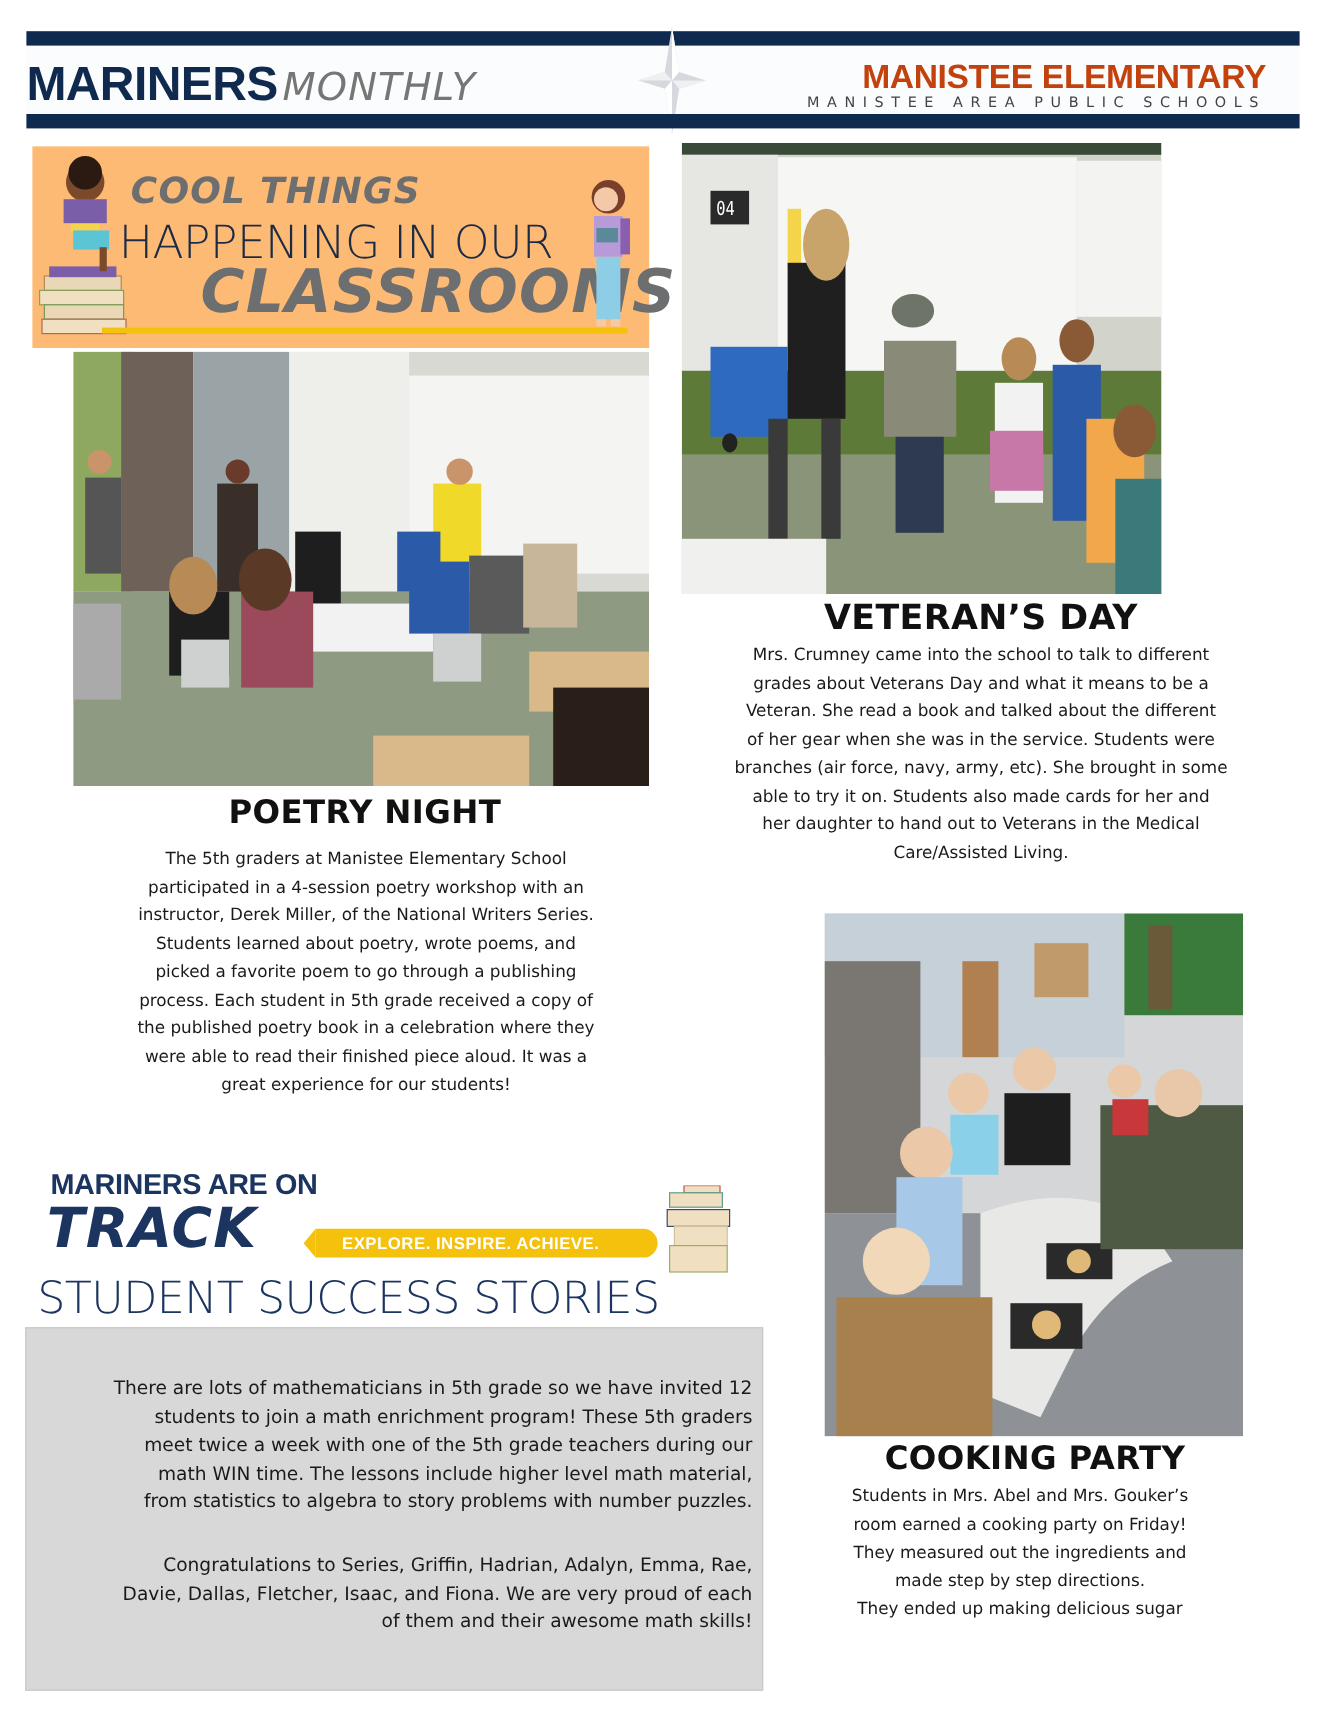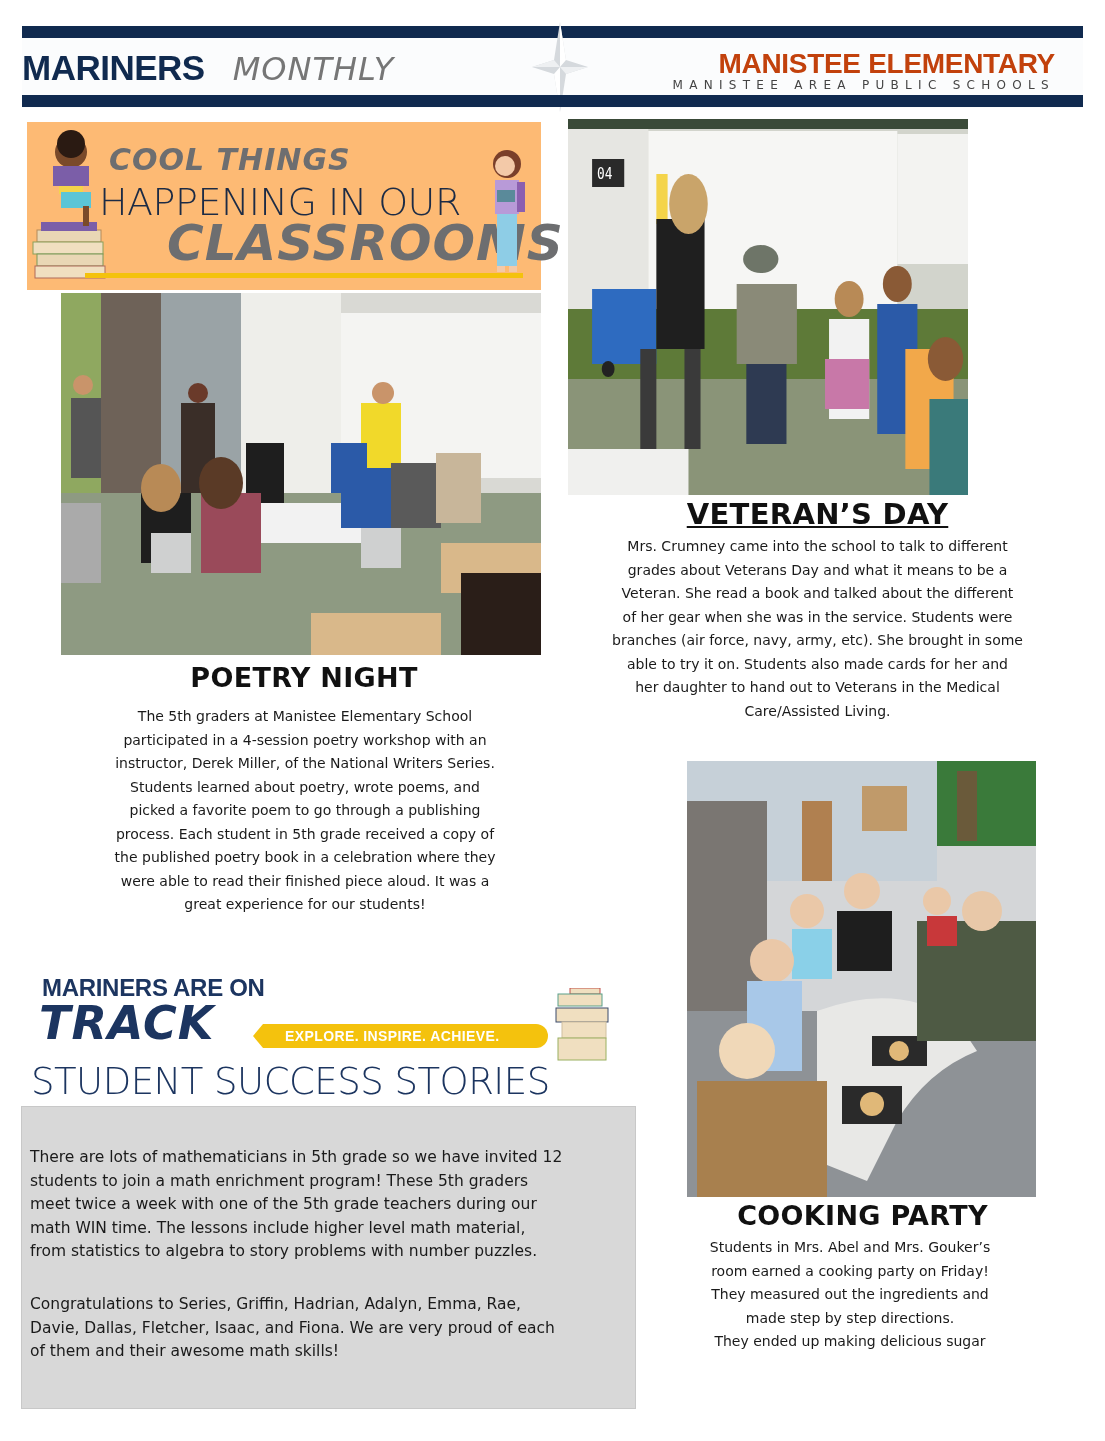--- a/index.html
+++ b/index.html
@@ -5,22 +5,22 @@
   * { box-sizing: border-box; margin: 0; padding: 0; }
   html, body { width: 1105px; height: 1441px; background: #ffffff; overflow: hidden; }
   body { position: relative; font-family: "Liberation Sans", sans-serif; color: #111; }
 
   
   .hdr { position: absolute; left: 22px; top: 26px; width: 1061px; height: 82px; background: #fbfcfd; }
   .hdr .bar { position: absolute; left: 0; width: 100%; height: 12px; background: #102a4f; }
   .hdr .bar.top { top: 0; }
   .hdr .bar.bot { top: 69px; }
   .hdr .brand-left { position: absolute; left: 0; top: 22px; height: 44px; display: flex; align-items: baseline; }
-  .hdr .mariners { font-family: "Liberation Sans", sans-serif; font-weight: 700; font-size: 35px; color: #102a4f; letter-spacing: -0.5px; }
-  .hdr .monthly { font-family: "DejaVu Sans", sans-serif; font-style: italic; font-size: 32px; color: #767676; margin-left: 28px; letter-spacing: 1px; font-weight: 300; }
+  .hdr .mariners { font-family: "Liberation Sans", sans-serif; font-weight: 700; font-size: 40px; color: #102a4f; letter-spacing: -0.5px; }
+  .hdr .monthly { font-family: "DejaVu Sans", sans-serif; font-style: italic; font-size: 32px; color: #767676; margin-left: 4px; letter-spacing: 1px; font-weight: 300; }
   .hdr .star { position: absolute; left: 508px; top: -4px; width: 60px; height: 90px; }
   .hdr .brand-right { position: absolute; right: 28px; top: 22px; text-align: right; }
   .hdr .school { font-family: "Liberation Sans", sans-serif; font-weight: 700; font-size: 28px; color: #c2410c; line-height: 32px; letter-spacing: -0.3px; }
   .hdr .district { font-family: "DejaVu Sans", sans-serif; font-size: 12px; color: #444; letter-spacing: 6.3px; line-height: 14px; margin-top: -2px; }
 
   
   .banner-cool { position: absolute; left: 27px; top: 122px; width: 514px; height: 168px; background: #fdba74; }
   .banner-cool .t1 { position: absolute; left: 82px; top: 20px; font-family: "DejaVu Sans", sans-serif; font-style: italic; font-weight: 700; font-size: 30px; color: #6d6e70; letter-spacing: 1px; }
   .banner-cool .t2 { position: absolute; left: 72px; top: 58px; font-family: "DejaVu Sans", sans-serif; font-weight: 200; font-size: 38px; color: #1c2b45; letter-spacing: -0.5px; }
   .banner-cool .t3 { position: absolute; left: 140px; top: 92px; font-family: "DejaVu Sans", sans-serif; font-style: italic; font-weight: 700; font-size: 50px; color: #6d6e70; letter-spacing: 1px; }
@@ -39,21 +39,21 @@
   .banner-track .l1 { position: absolute; left: 17px; top: 6px; font-family: "Liberation Sans", sans-serif; font-weight: 700; font-size: 24px; color: #1c3560; letter-spacing: -0.3px; }
   .banner-track .l2 { position: absolute; left: 14px; top: 28px; font-family: "DejaVu Sans", sans-serif; font-style: italic; font-weight: 700; font-size: 46px; color: #1c3560; letter-spacing: 1px; }
   .banner-track .pill { position: absolute; left: 238px; top: 56px; width: 285px; height: 24px; background: #f4c20d; border-radius: 0 12px 12px 0; display: flex; align-items: center; padding-left: 22px; }
   .banner-track .pill::before { content: ""; position: absolute; left: -10px; top: 0; border-style: solid; border-width: 12px 10px 12px 0; border-color: transparent #f4c20d transparent transparent; }
   .banner-track .pill span { font-family: "Liberation Sans", sans-serif; font-weight: 700; font-size: 14px; color: #fff; letter-spacing: 0.4px; }
   .banner-track .l3 { position: absolute; left: 6px; top: 92px; font-family: "DejaVu Sans", sans-serif; font-weight: 200; font-size: 37px; color: #1c3560; letter-spacing: -0.5px; white-space: nowrap; }
   .banner-track .books { position: absolute; left: 527px; top: 20px; width: 70px; height: 75px; }
 
   
   .success-box { position: absolute; left: 21px; top: 1106px; width: 615px; height: 303px; background: #d8d8d8; border: 1px solid #c8c8c8; }
-  .success-box .p { font-family: "DejaVu Sans", sans-serif; font-size: 15.5px; line-height: 23.5px; color: #1a1a1a; text-align: left; position: absolute; left: 8px; width: 597px; }
+  .success-box .p { font-family: "DejaVu Sans", sans-serif; font-size: 15.5px; line-height: 23.5px; color: #1a1a1a; text-align: right; position: absolute; left: 8px; width: 597px; }
 </style>
 </head>
 <body>
 
 <header class="hdr">
   <div class="bar top"></div>
   <div class="brand-left">
     <span class="mariners">MARINERS</span>
     <span class="monthly">MONTHLY</span>
   </div>
@@ -173,21 +173,21 @@
     <rect x="320" y="240" width="55" height="50" fill="#c878a8"></rect>
     <circle cx="350" cy="180" r="18" fill="#b88a56"></circle>
     <rect x="385" y="185" width="50" height="130" fill="#2b5aa8"></rect>
     <circle cx="410" cy="165" r="18" fill="#8a5a36"></circle>
     <rect x="420" y="230" width="60" height="120" fill="#f2a84a"></rect>
     <rect x="450" y="280" width="48" height="96" fill="#3a7a7a"></rect>
     <circle cx="470" cy="240" r="22" fill="#8a5a36"></circle>
     <rect x="0" y="330" width="150" height="46" fill="#f0f0ee"></rect>
   </svg>
 </figure>
-<h2 class="headline" style="left:560px;top:497px;width:515px;font-size:29px;text-decoration:underline;">VETERAN’S DAY</h2>
+<h2 class="headline" style="left:560px;top:497px;width:515px;font-size:29px;">VETERAN’S DAY</h2>
 <div class="body-text" style="left:560px;top:535px;width:515px;">
   <div>Mrs. Crumney came into the school to talk to different</div>
   <div>grades about Veterans Day and what it means to be a</div>
   <div>Veteran. She read a book and talked about the different</div>
   <div>of her gear when she was in the service. Students were</div>
   <div>branches (air force, navy, army, etc). She brought in some</div>
   <div>able to try it on. Students also made cards for her and</div>
   <div>her daughter to hand out to Veterans in the Medical</div>
   <div>Care/Assisted Living.</div>
 </div>

